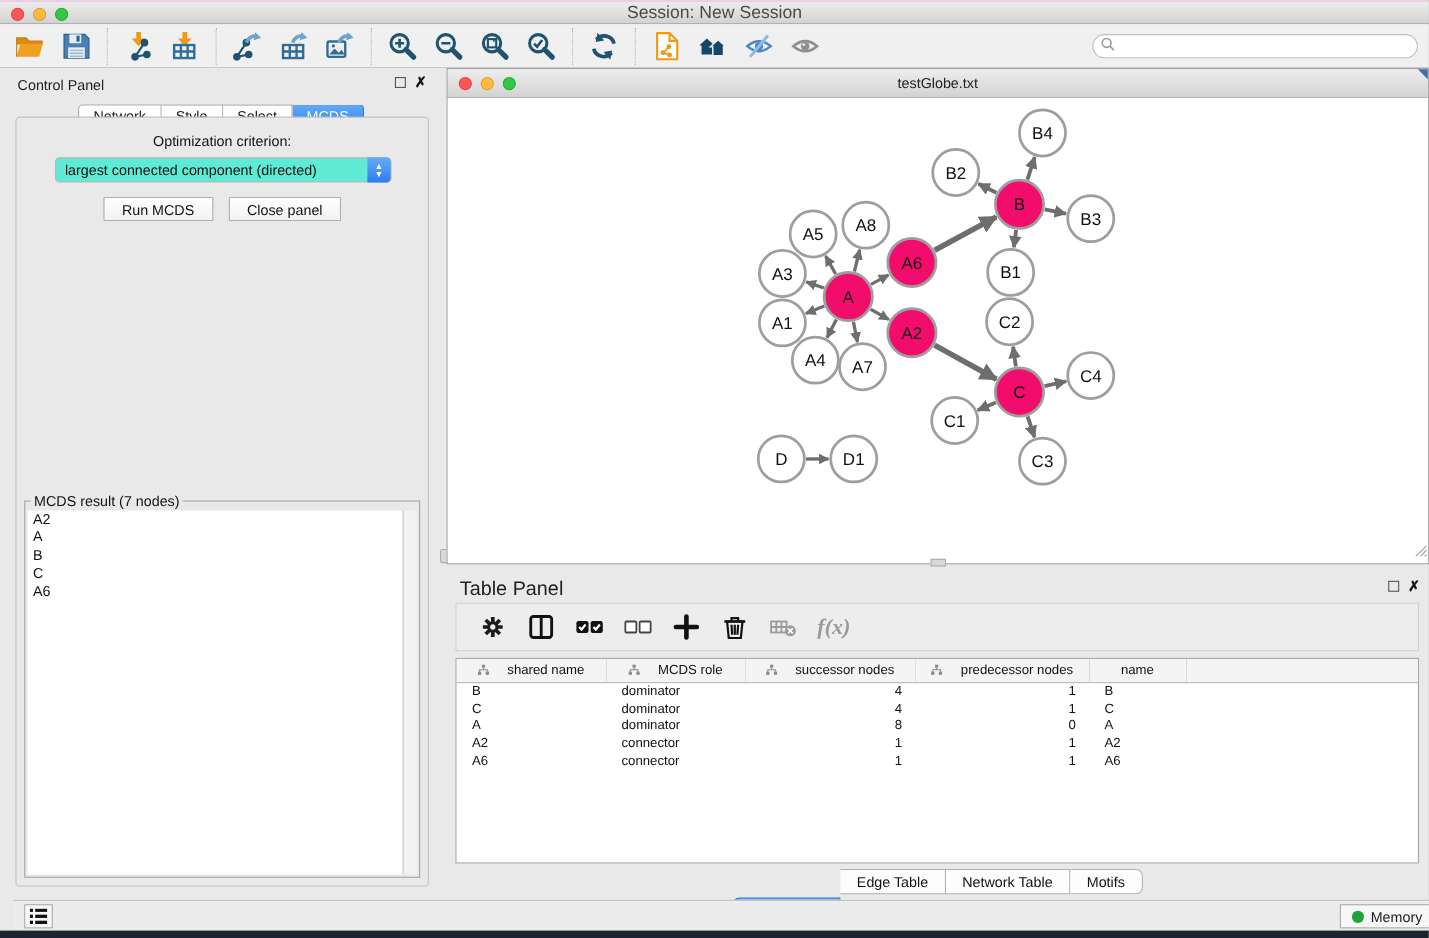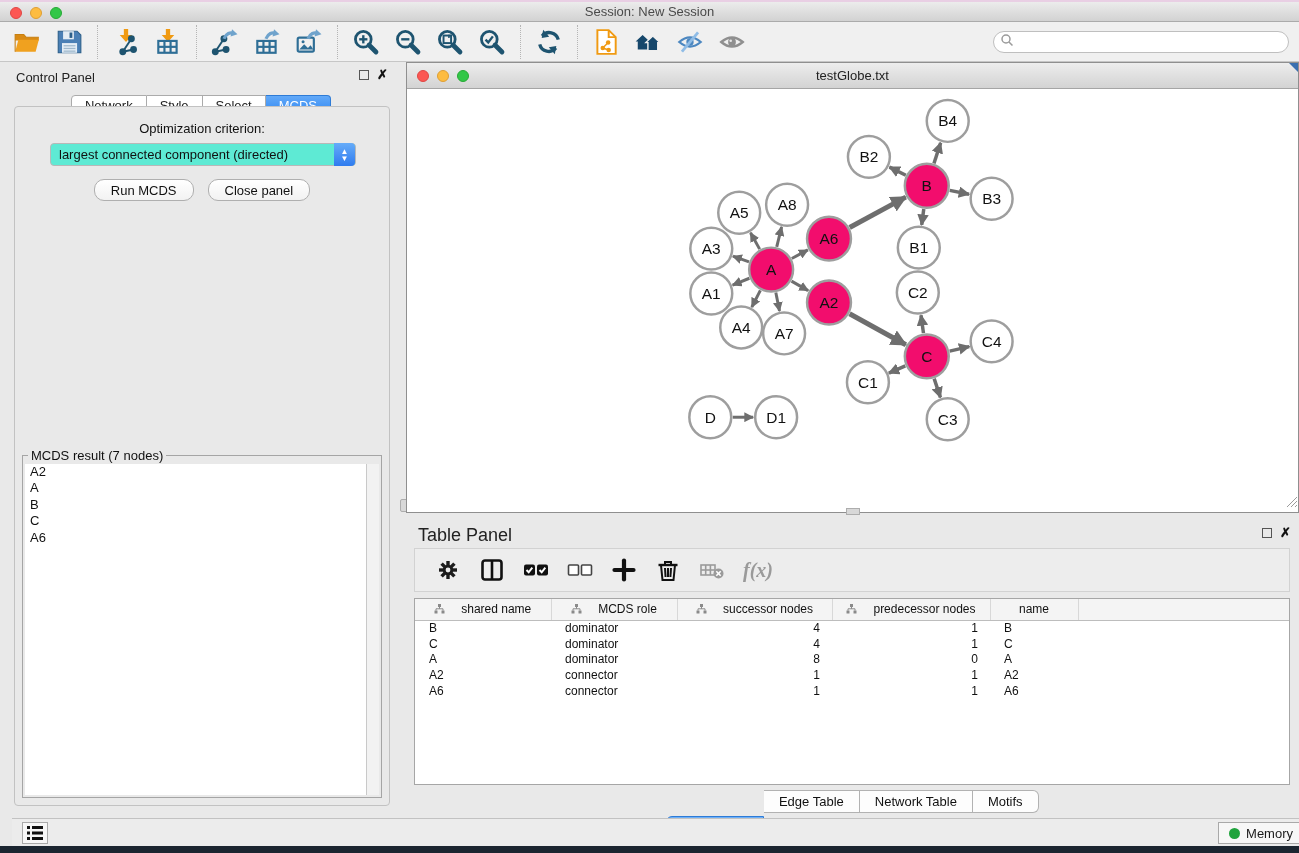--- a/index.html
+++ b/index.html
@@ -8,21 +8,21 @@
   .screen { position:relative; width:1299px; height:853px; overflow:hidden; background:#E9E9E9; }
 
   
   .titlebar { position:absolute; left:0; top:0; width:1299px; height:22px;
     background:linear-gradient(#ECECEC,#D2D2D2); border-top:2px solid #E9CFE4; border-bottom:1px solid #ABABAB; }
   .lights { position:absolute; left:10px; top:5px; display:flex; gap:8px; }
   .light { width:12px; height:12px; border-radius:50%; }
   .light.red { background:#FC5753; border:0.5px solid #DF4744; }
   .light.yellow { background:#FDBC40; border:0.5px solid #DE9F34; }
   .light.green { background:#33C748; border:0.5px solid #27AA35; }
-  .titlebar .title { text-align:center; font-size:13px; line-height:20px; color:#4a4a4a; }
+  .titlebar .title { text-align:center; font-size:16px; line-height:20px; color:#4a4a4a; }
 
   
   .toolbar { position:absolute; left:0; top:22px; width:1299px; height:40px; background:#F0F0F0;
     border-bottom:1px solid #C6C6C6; display:flex; align-items:center; padding-left:6px; }
   .tb-btn { width:42px; height:36px; display:flex; align-items:center; justify-content:center; cursor:pointer; }
   .tb-sep { width:1px; height:34px; border-left:1px dotted #B5B5B5; margin:0 7px; }
   .search-wrap { position:absolute; right:10px; top:9px; width:296px; height:22px; background:#fff;
     border:1px solid #BFBFBF; border-radius:11px; display:flex; align-items:center; padding-left:6px; }
   .search-wrap input { border:none; outline:none; flex:1; height:18px; font-size:12px; background:transparent; }
 
@@ -44,21 +44,21 @@
   .cp-content { position:absolute; left:8px; top:44px; width:376px; height:700px;
     border:1px solid #C2C2C2; border-radius:4px; background:#E9E9E9; }
   .opt-label { position:absolute; left:0; top:14px; width:100%; text-align:center; font-size:13px; color:#111; }
   .criterion { position:absolute; left:35px; top:36px; width:306px; height:23px; background:#5eead4;
     border:1px solid #B8B8B8; border-radius:4px; font-size:13px; line-height:21px; padding-left:8px;
     color:#111; cursor:pointer; }
   .criterion .spinner { position:absolute; right:0; top:-1px; width:21px; height:23px; border-radius:0 4px 4px 0;
     background:linear-gradient(#66ACF9,#2F7BEF); display:flex; flex-direction:column; align-items:center; justify-content:center; }
   .criterion .spinner span { color:#fff; font-size:8px; line-height:7px; }
   .cp-buttons { position:absolute; left:0; top:72px; width:100%; display:flex; justify-content:center; gap:14px; }
-  .btn { height:22px; background:linear-gradient(#FFFFFF,#F2F2F2); border:1px solid #AFAFAF; border-radius:10px;
+  .btn { height:22px; background:linear-gradient(#FFFFFF,#F2F2F2); border:1px solid #AFAFAF; border-radius:1px;
     font-size:13px; padding:0 16px; cursor:pointer; color:#111; font-family:"Liberation Sans",sans-serif; }
   .mcds-fieldset { position:absolute; left:7px; top:348px; width:360px; height:343px;
     border:1px solid #A5A5A5; background:#E9E9E9; }
   .mcds-legend { position:absolute; left:5px; top:-8px; background:#E9E9E9; font-size:13px; padding:0 3px; color:#111; }
   .mcds-list { position:absolute; left:2px; top:8px; right:15px; bottom:2px; background:#fff; overflow:hidden; }
   .mcds-item { font-size:13px; line-height:16.4px; padding-left:5px; color:#111; }
   .mcds-scroll { position:absolute; right:2px; top:8px; width:13px; bottom:2px; background:#F2F2F2; border-left:1px solid #C9C9C9; }
   .v-grip { position:absolute; left:394px; top:437px; width:8px; height:13px; background:#D8D8D8; border:1px solid #ADADAD; border-radius:2px; }
 
   

